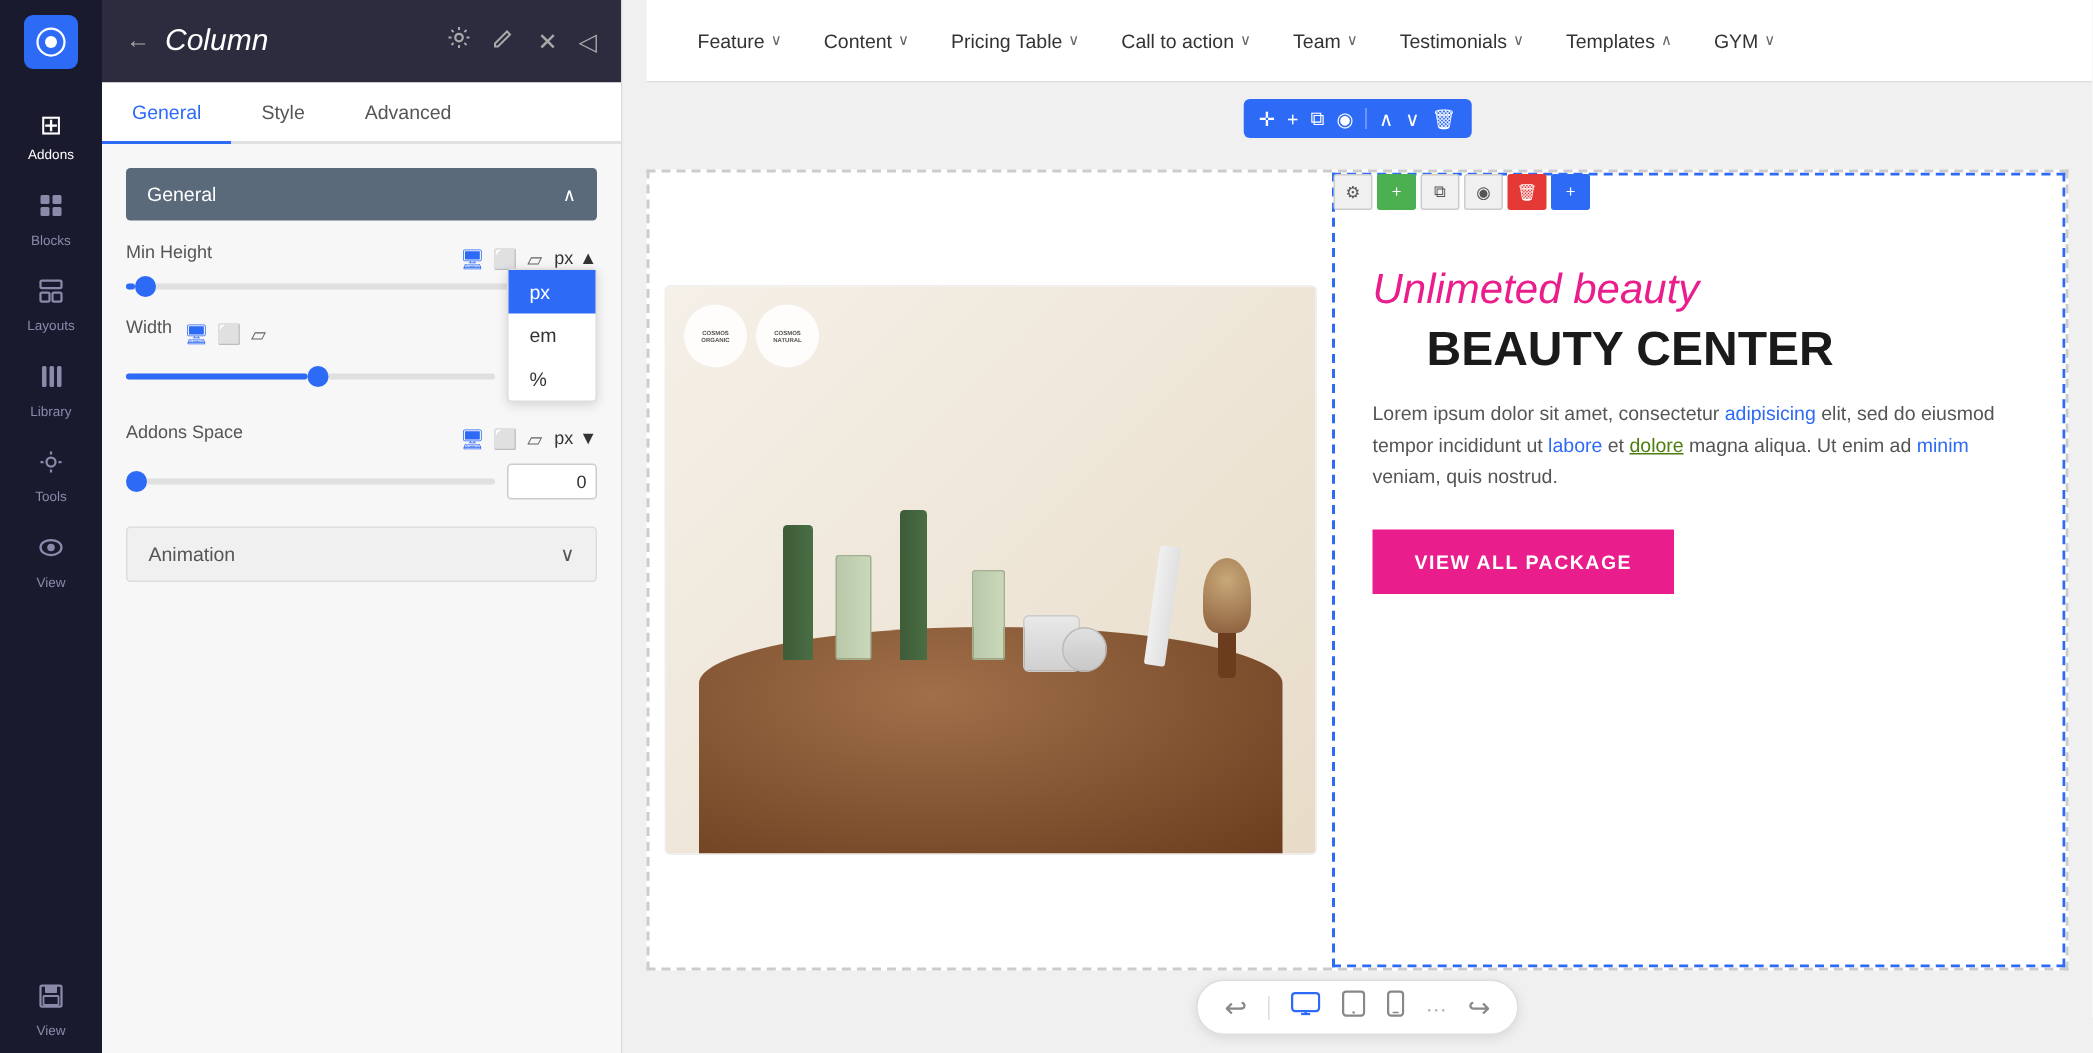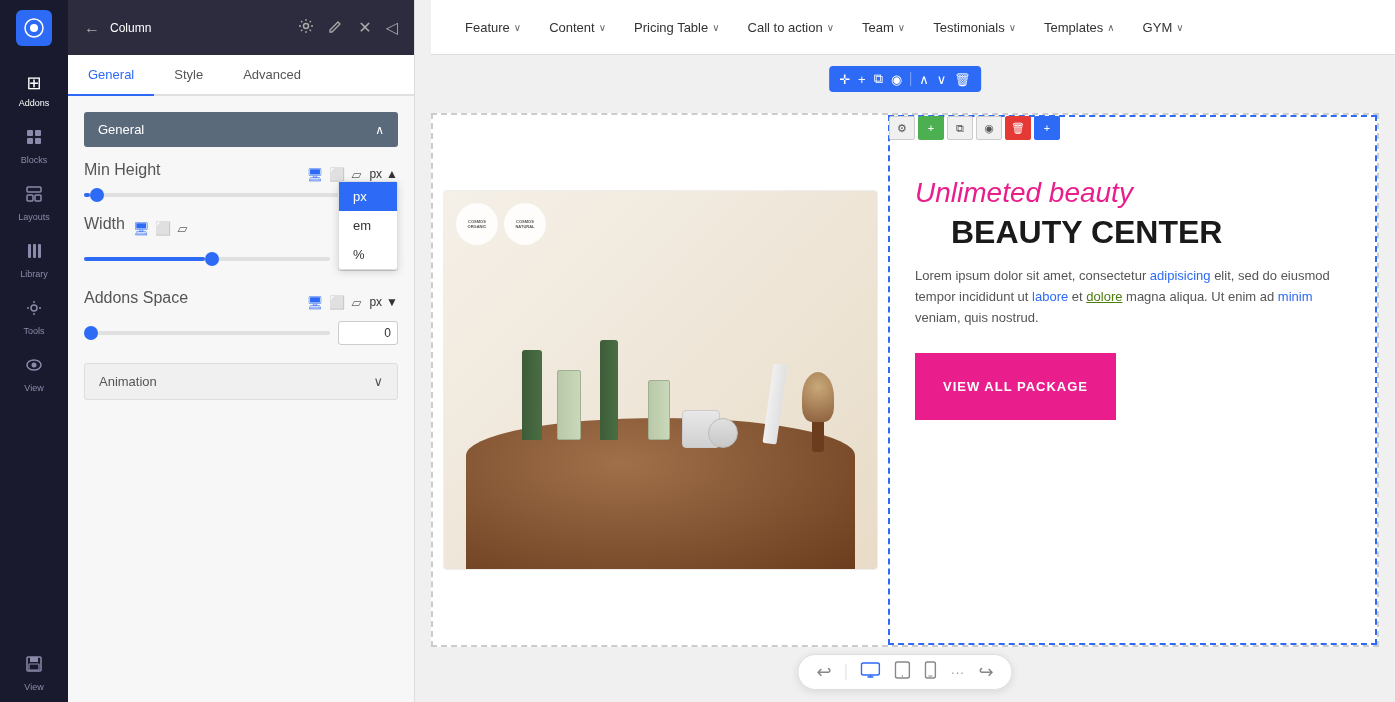--- a/index.html
+++ b/index.html
@@ -87,21 +87,21 @@
       justify-content: space-between;
       padding: 0 16px;
       height: 55px;
       flex-shrink: 0;
     }
     .panel-header-left {
       display: flex;
       align-items: center;
       gap: 10px;
     }
-    .panel-title { font-size: 12px; font-weight: 500; }
+    .panel-title { font-size: 20px; font-weight: 500; font-style: italic; }
     .panel-header-icons { display: flex; gap: 14px; align-items: center; }
     .panel-icon { color: #aaa; font-size: 16px; cursor: pointer; }
     .panel-back { color: #aaa; font-size: 16px; cursor: pointer; }
 
     .panel-tabs {
       display: flex;
       background: #fff;
       border-bottom: 2px solid #e0e0e0;
       flex-shrink: 0;
     }
@@ -132,21 +132,21 @@
       font-weight: 500;
       display: flex;
       align-items: center;
       justify-content: space-between;
       border-radius: 3px;
       margin-bottom: 14px;
     }
     .section-chevron { font-size: 12px; cursor: pointer; }
 
     .field-label {
-      font-size: 16px;
+      font-size: 12px;
       color: #555;
       margin-bottom: 8px;
       font-weight: 500;
     }
 
     .field-group { margin-bottom: 18px; position: relative; }
 
     .unit-row {
       display: flex;
       align-items: center;
@@ -611,21 +611,21 @@
             <div style="width:26px;height:24px;background:#f0f0f0;border:1px solid #ccc;border-radius:2px;display:flex;align-items:center;justify-content:center;font-size:11px;cursor:pointer;color:#555;">◉</div>
             <div style="width:26px;height:24px;background:#e53935;border:1px solid #e53935;border-radius:2px;display:flex;align-items:center;justify-content:center;font-size:11px;cursor:pointer;color:#fff;">🗑</div>
             <div style="width:26px;height:24px;background:#2d6af6;border:1px solid #2d6af6;border-radius:2px;display:flex;align-items:center;justify-content:center;font-size:11px;cursor:pointer;color:#fff;">+</div>
           </div>
 
           <h2 class="headline-pink" style="color:#e91e8c;font-size:28px;font-style:italic;font-weight:400;margin-top:30px;margin-bottom:6px;">Unlimeted beauty</h2>
           <h1 class="headline-black" style="color:#1a1a1a;font-size:32px;font-weight:900;text-transform:uppercase;margin-bottom:16px;line-height:1.1;">BEAUTY CENTER</h1>
           <p class="body-text" style="font-size:13px;color:#555;line-height:1.6;margin-bottom:24px;">
             Lorem ipsum dolor sit amet, consectetur <span style="color:#2d6af6;">adipisicing</span> elit, sed do eiusmod tempor incididunt ut <span style="color:#2d6af6;margin-top:20px;">labore</span> et <span style="color:#4d7c0f;text-decoration:underline;">dolore</span> magna aliqua. Ut enim ad <span style="color:#2d6af6;">minim</span> veniam, quis nostrud.
           </p>
-          <button class="cta-btn" style="background:#e91e8c;color:#fff;padding:26px 28px;border:none;font-size:13px;font-weight:700;text-transform:uppercase;letter-spacing:1px;cursor:pointer;">VIEW ALL PACKAGE</button>
+          <button class="cta-btn" style="background:#e91e8c;color:#fff;padding:14px 28px;border:none;font-size:13px;font-weight:700;text-transform:uppercase;letter-spacing:1px;cursor:pointer;">VIEW ALL PACKAGE</button>
         </div>
       </div>
 
       <div style="position:absolute;bottom:12px;left:50%;transform:translateX(-50%);background:rgba(255,255,255,0.96);border:1px solid #ddd;border-radius:30px;display:flex;align-items:center;padding:6px 18px;gap:14px;box-shadow:0 2px 8px rgba(0,0,0,0.1);">
         <span style="font-size:18px;color:#888;cursor:pointer;">↩</span>
         <span style="width:1px;height:16px;background:#ddd;"></span>
         <span style="font-size:16px;color:#2d6af6;cursor:pointer;">
           <svg width="20" height="16" viewBox="0 0 20 16" fill="none">
             <rect x="1" y="1" width="18" height="12" rx="2" stroke="#2d6af6" stroke-width="1.5"></rect>
             <line x1="7" y1="15" x2="13" y2="15" stroke="#2d6af6" stroke-width="1.5"></line>

